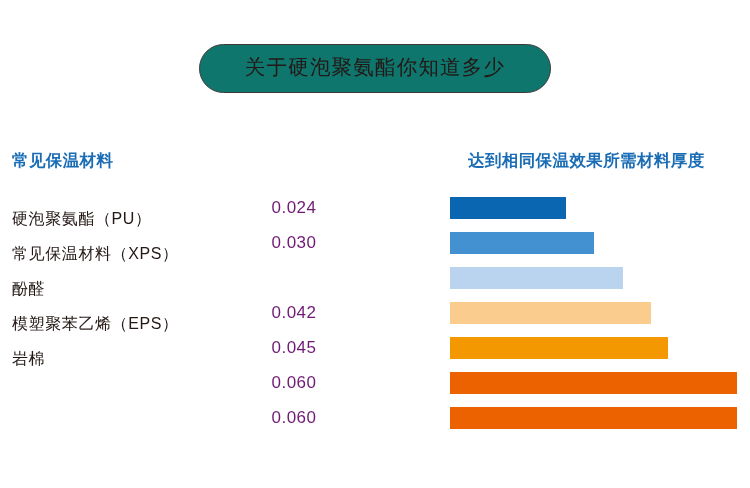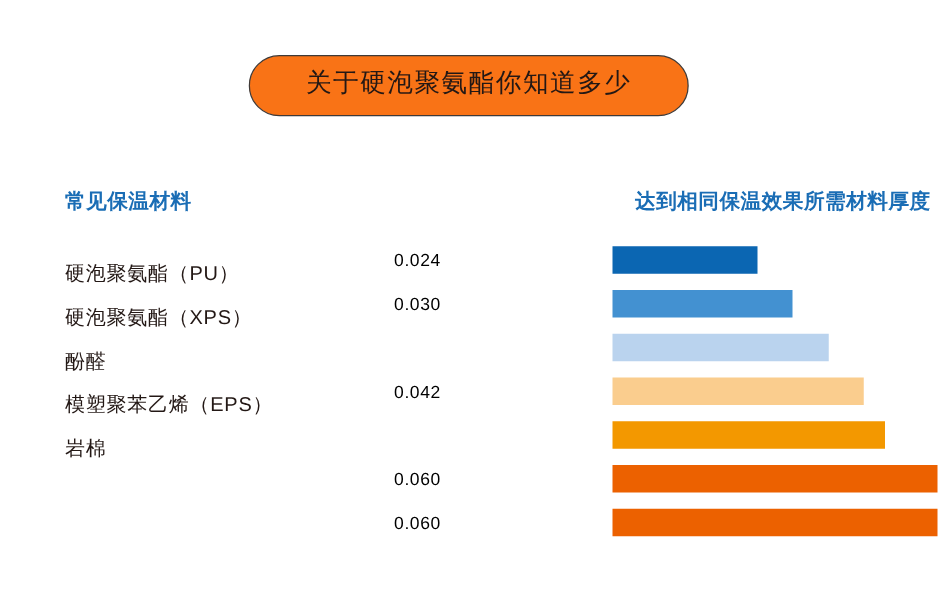--- a/index.html
+++ b/index.html
@@ -24,36 +24,35 @@
     width: 750px;
     display: flex;
     justify-content: center;
   }
   .title-pill {
     box-sizing: border-box;
     min-width: 352px;
     padding: 11px 34px 13px;
     border: 1.6px solid #3f3a38;
     border-radius: 999px;
-    background: #f97316;
+    background: #0f766e;
     text-align: center;
     font-size: 20.5px;
     letter-spacing: 1.2px;
     color: #231815;
     line-height: 1.1;
     white-space: nowrap;
   }
 
   
   .table {
     position: absolute;
     left: 0;
     top: 150px;
     width: 678px;
-    padding-left: 40px;
   }
 
   .head-row {
     position: relative;
     height: 36px;
   }
   .col-head {
     position: absolute;
     top: 0;
     font-size: 16.5px;
@@ -88,23 +87,23 @@
   }
   .cell-value {
     position: absolute;
     left: 219px;
     width: 150px;
     top: 0;
     height: 35px;
     display: flex;
     align-items: center;
     justify-content: center;
-    font-size: 14px;
+    font-size: 17px;
     letter-spacing: 0.5px;
-    color: #000000;
+    color: #701a75;
   }
   .cell-bar {
     position: absolute;
     left: 450px;
     top: 0;
     height: 35px;
     width: 300px;
     display: flex;
     align-items: center;
   }
@@ -130,41 +129,42 @@
 
   <div class="rows" id="rows">
       <div class="row">
         <div class="cell-name">硬泡聚氨酯（PU）</div>
         <div class="cell-value">0.024</div>
         <div class="cell-bar">
           <div class="bar" style="width: 116px; background: rgb(11, 102, 178);"></div>
         </div>
       </div>
       <div class="row">
-        <div class="cell-name">硬泡聚氨酯（XPS）</div>
+        <div class="cell-name">常见保温材料（XPS）</div>
         <div class="cell-value">0.030</div>
         <div class="cell-bar">
           <div class="bar" style="width: 144px; background: rgb(67, 145, 209);"></div>
         </div>
       </div>
       <div class="row">
         <div class="cell-name">酚醛</div>
         <div class="cell-bar">
           <div class="bar" style="width: 173px; background: rgb(186, 211, 238);"></div>
         </div>
       </div>
       <div class="row">
         <div class="cell-name">模塑聚苯乙烯（EPS）</div>
         <div class="cell-value">0.042</div>
         <div class="cell-bar">
           <div class="bar" style="width: 201px; background: rgb(250, 205, 142);"></div>
         </div>
       </div>
       <div class="row">
         <div class="cell-name">岩棉</div>
+        <div class="cell-value">0.045</div>
         <div class="cell-bar">
           <div class="bar" style="width: 218px; background: rgb(243, 152, 0);"></div>
         </div>
       </div>
       <div class="row">
         <div class="cell-value">0.060</div>
         <div class="cell-bar">
           <div class="bar" style="width: 287px; background: rgb(236, 97, 0);"></div>
         </div>
       </div>

